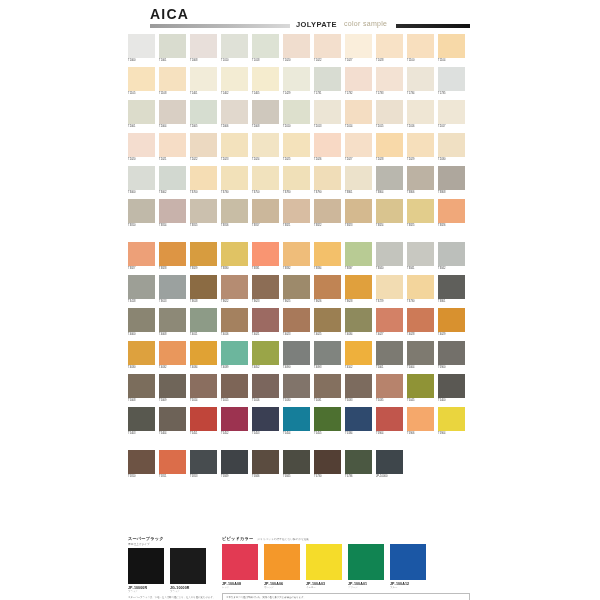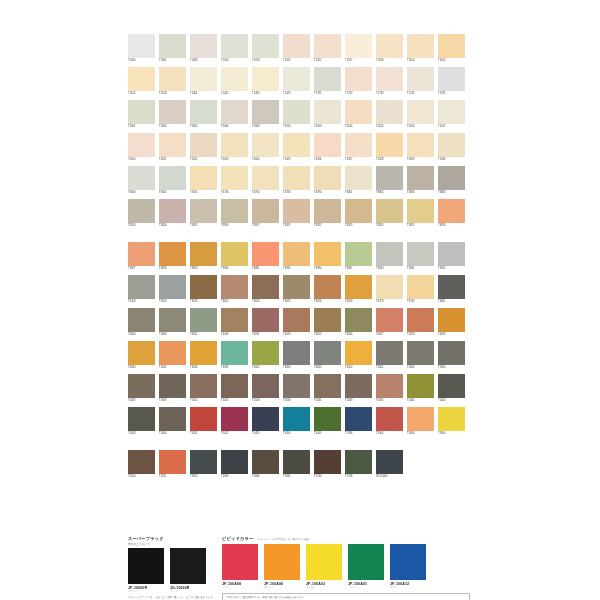--- a/index.html
+++ b/index.html
@@ -73,20 +73,27 @@
     border:0.5px solid #bdbdbd;box-sizing:border-box;
     padding:2px 3px;
   }
   .notebox p{margin:0 0 1px 0;font-size:2.4px;line-height:3.4px;color:#5e5e5e;white-space:nowrap;}
 </style>
 </head>
 <body>
 
 <div class="page">
 
+  <div class="header">
+    <div class="logo">AICA</div>
+    <div class="rule-left"></div>
+    <div class="jolypate">JOLYPATE</div>
+    <div class="csample">color sample</div>
+    <div class="rule-right"></div>
+  </div>
 
   <div class="grid" id="grid-root" style="top: 34px; left: 128px; width: 341px; height: 449px;">
       <div class="row" style="position: absolute; top: 0px; left: 0px; width: 341px;">
         <div class="cell" style="left: 0px;">
           <span class="chip" style="width: 27px; height: 24px; background: rgb(231, 231, 229);"></span>
           <span class="code">T1000</span>
         </div>
         <div class="cell" style="left: 31px;">
           <span class="chip" style="width: 27px; height: 24px; background: rgb(217, 220, 207);"></span>
           <span class="code">T1001</span>

